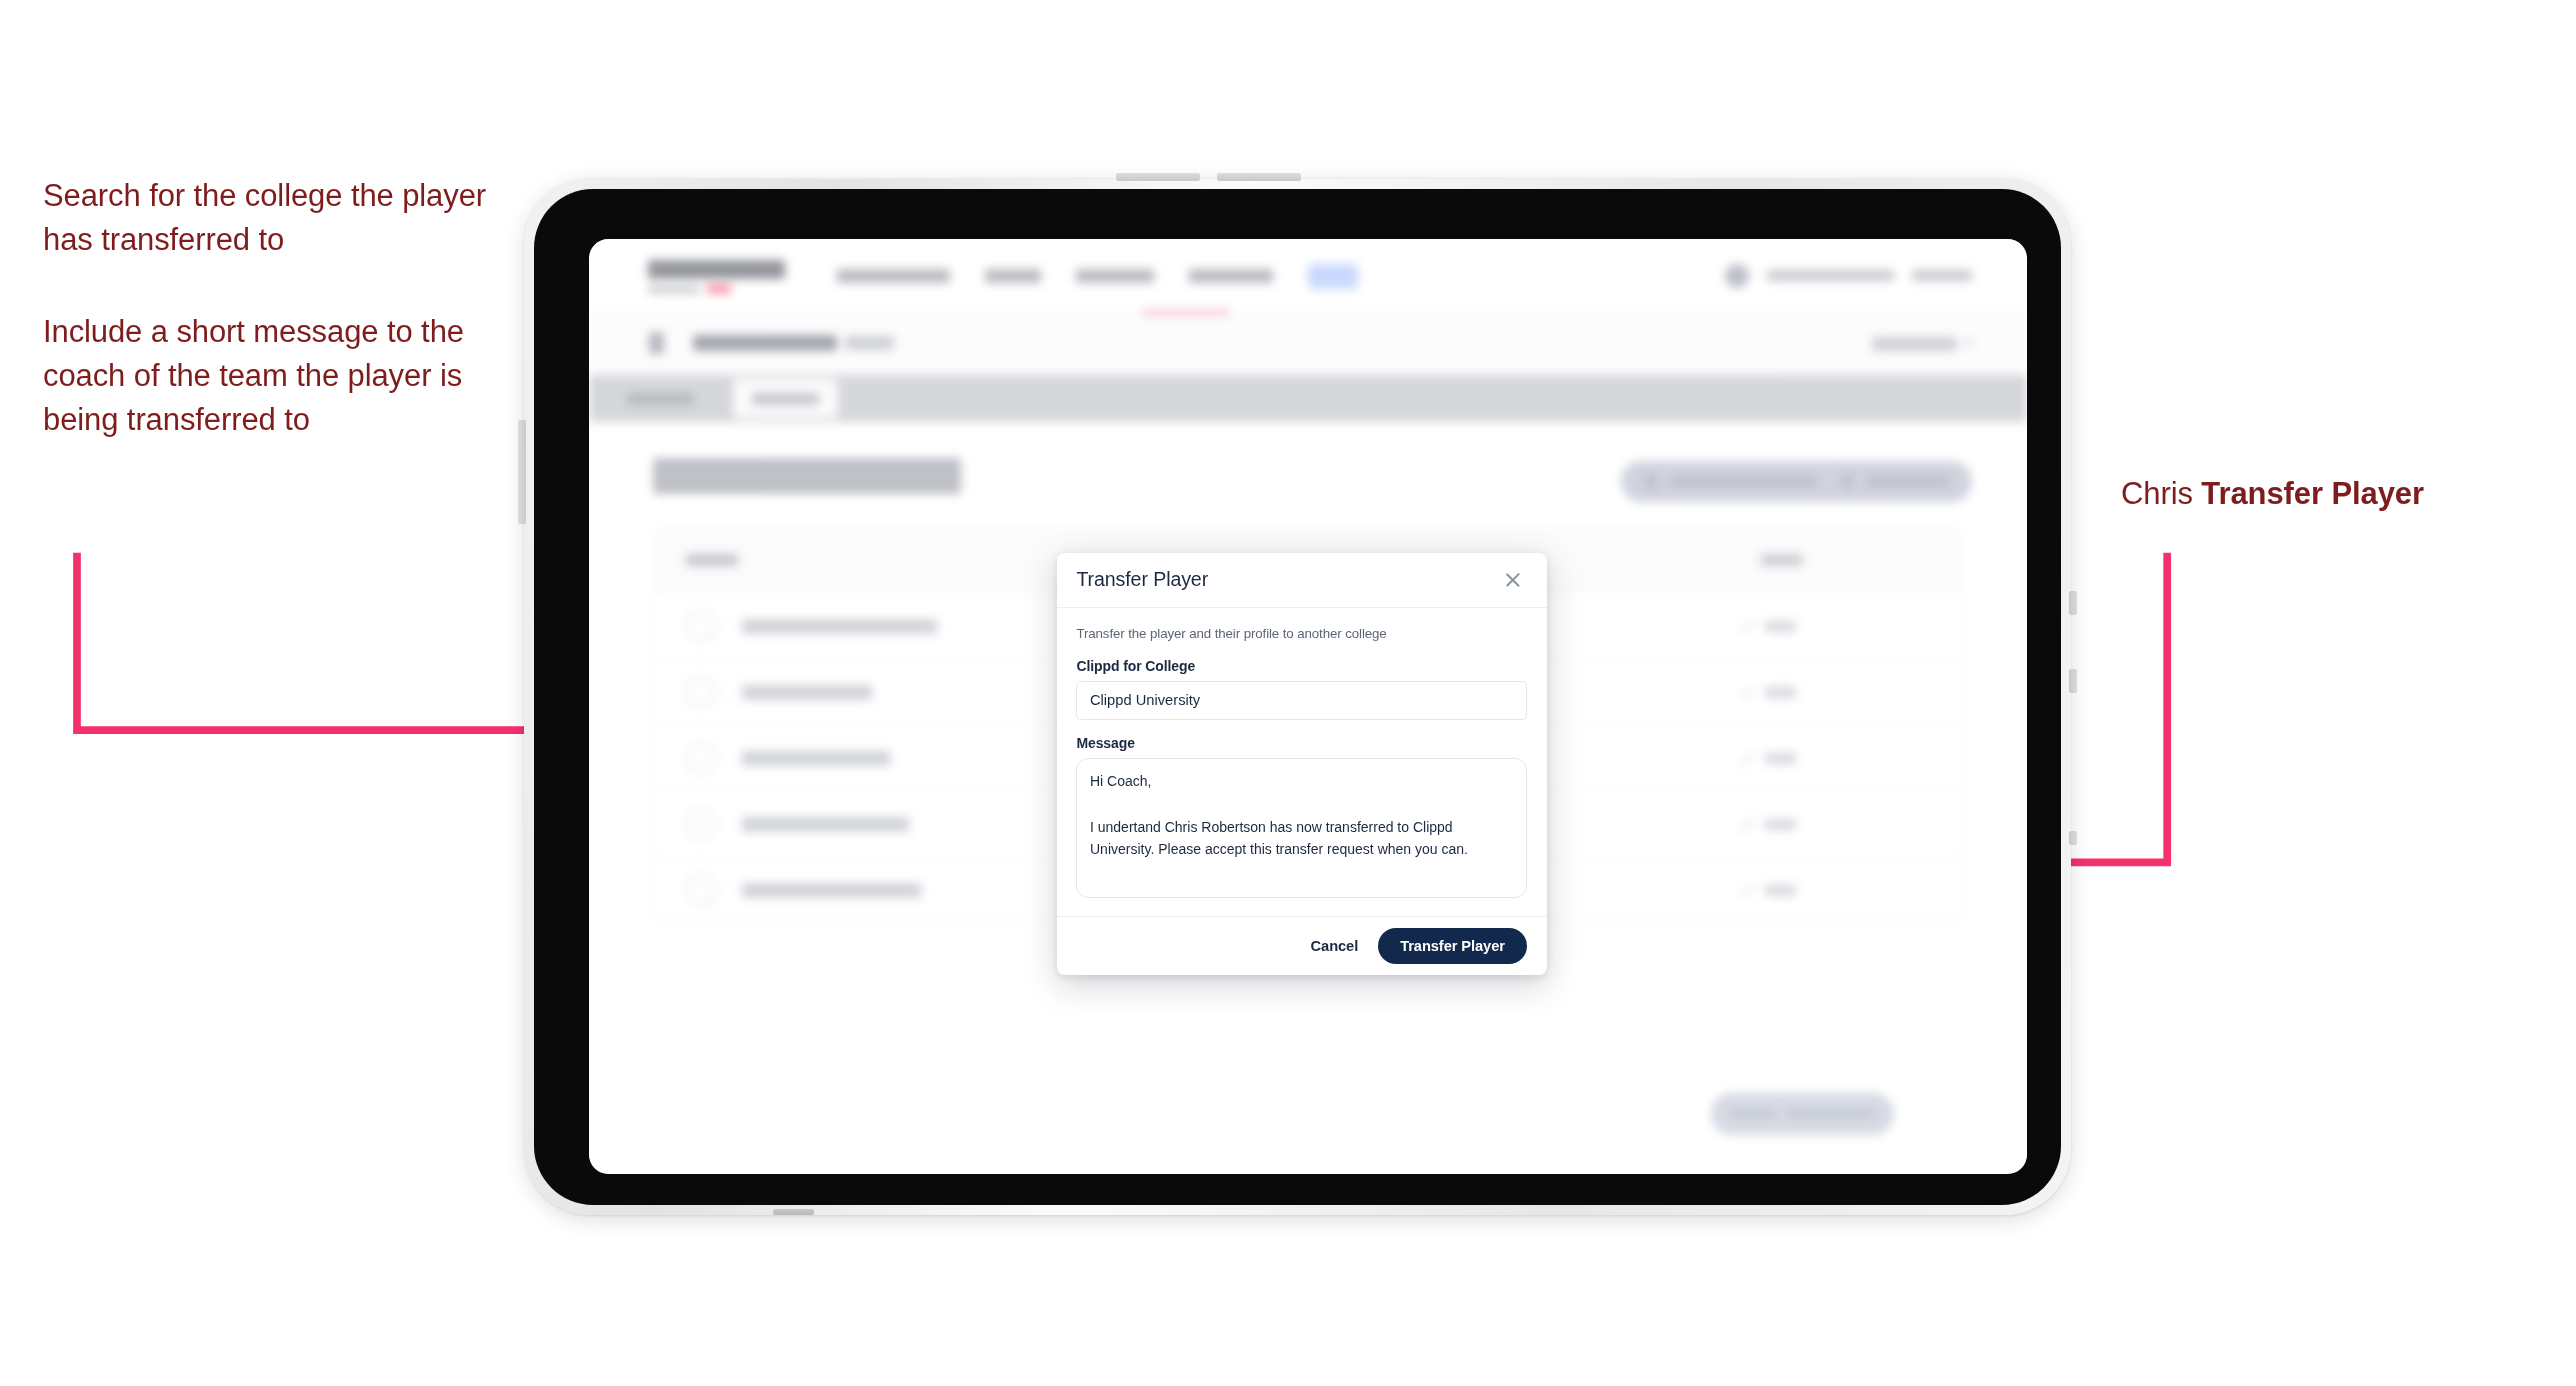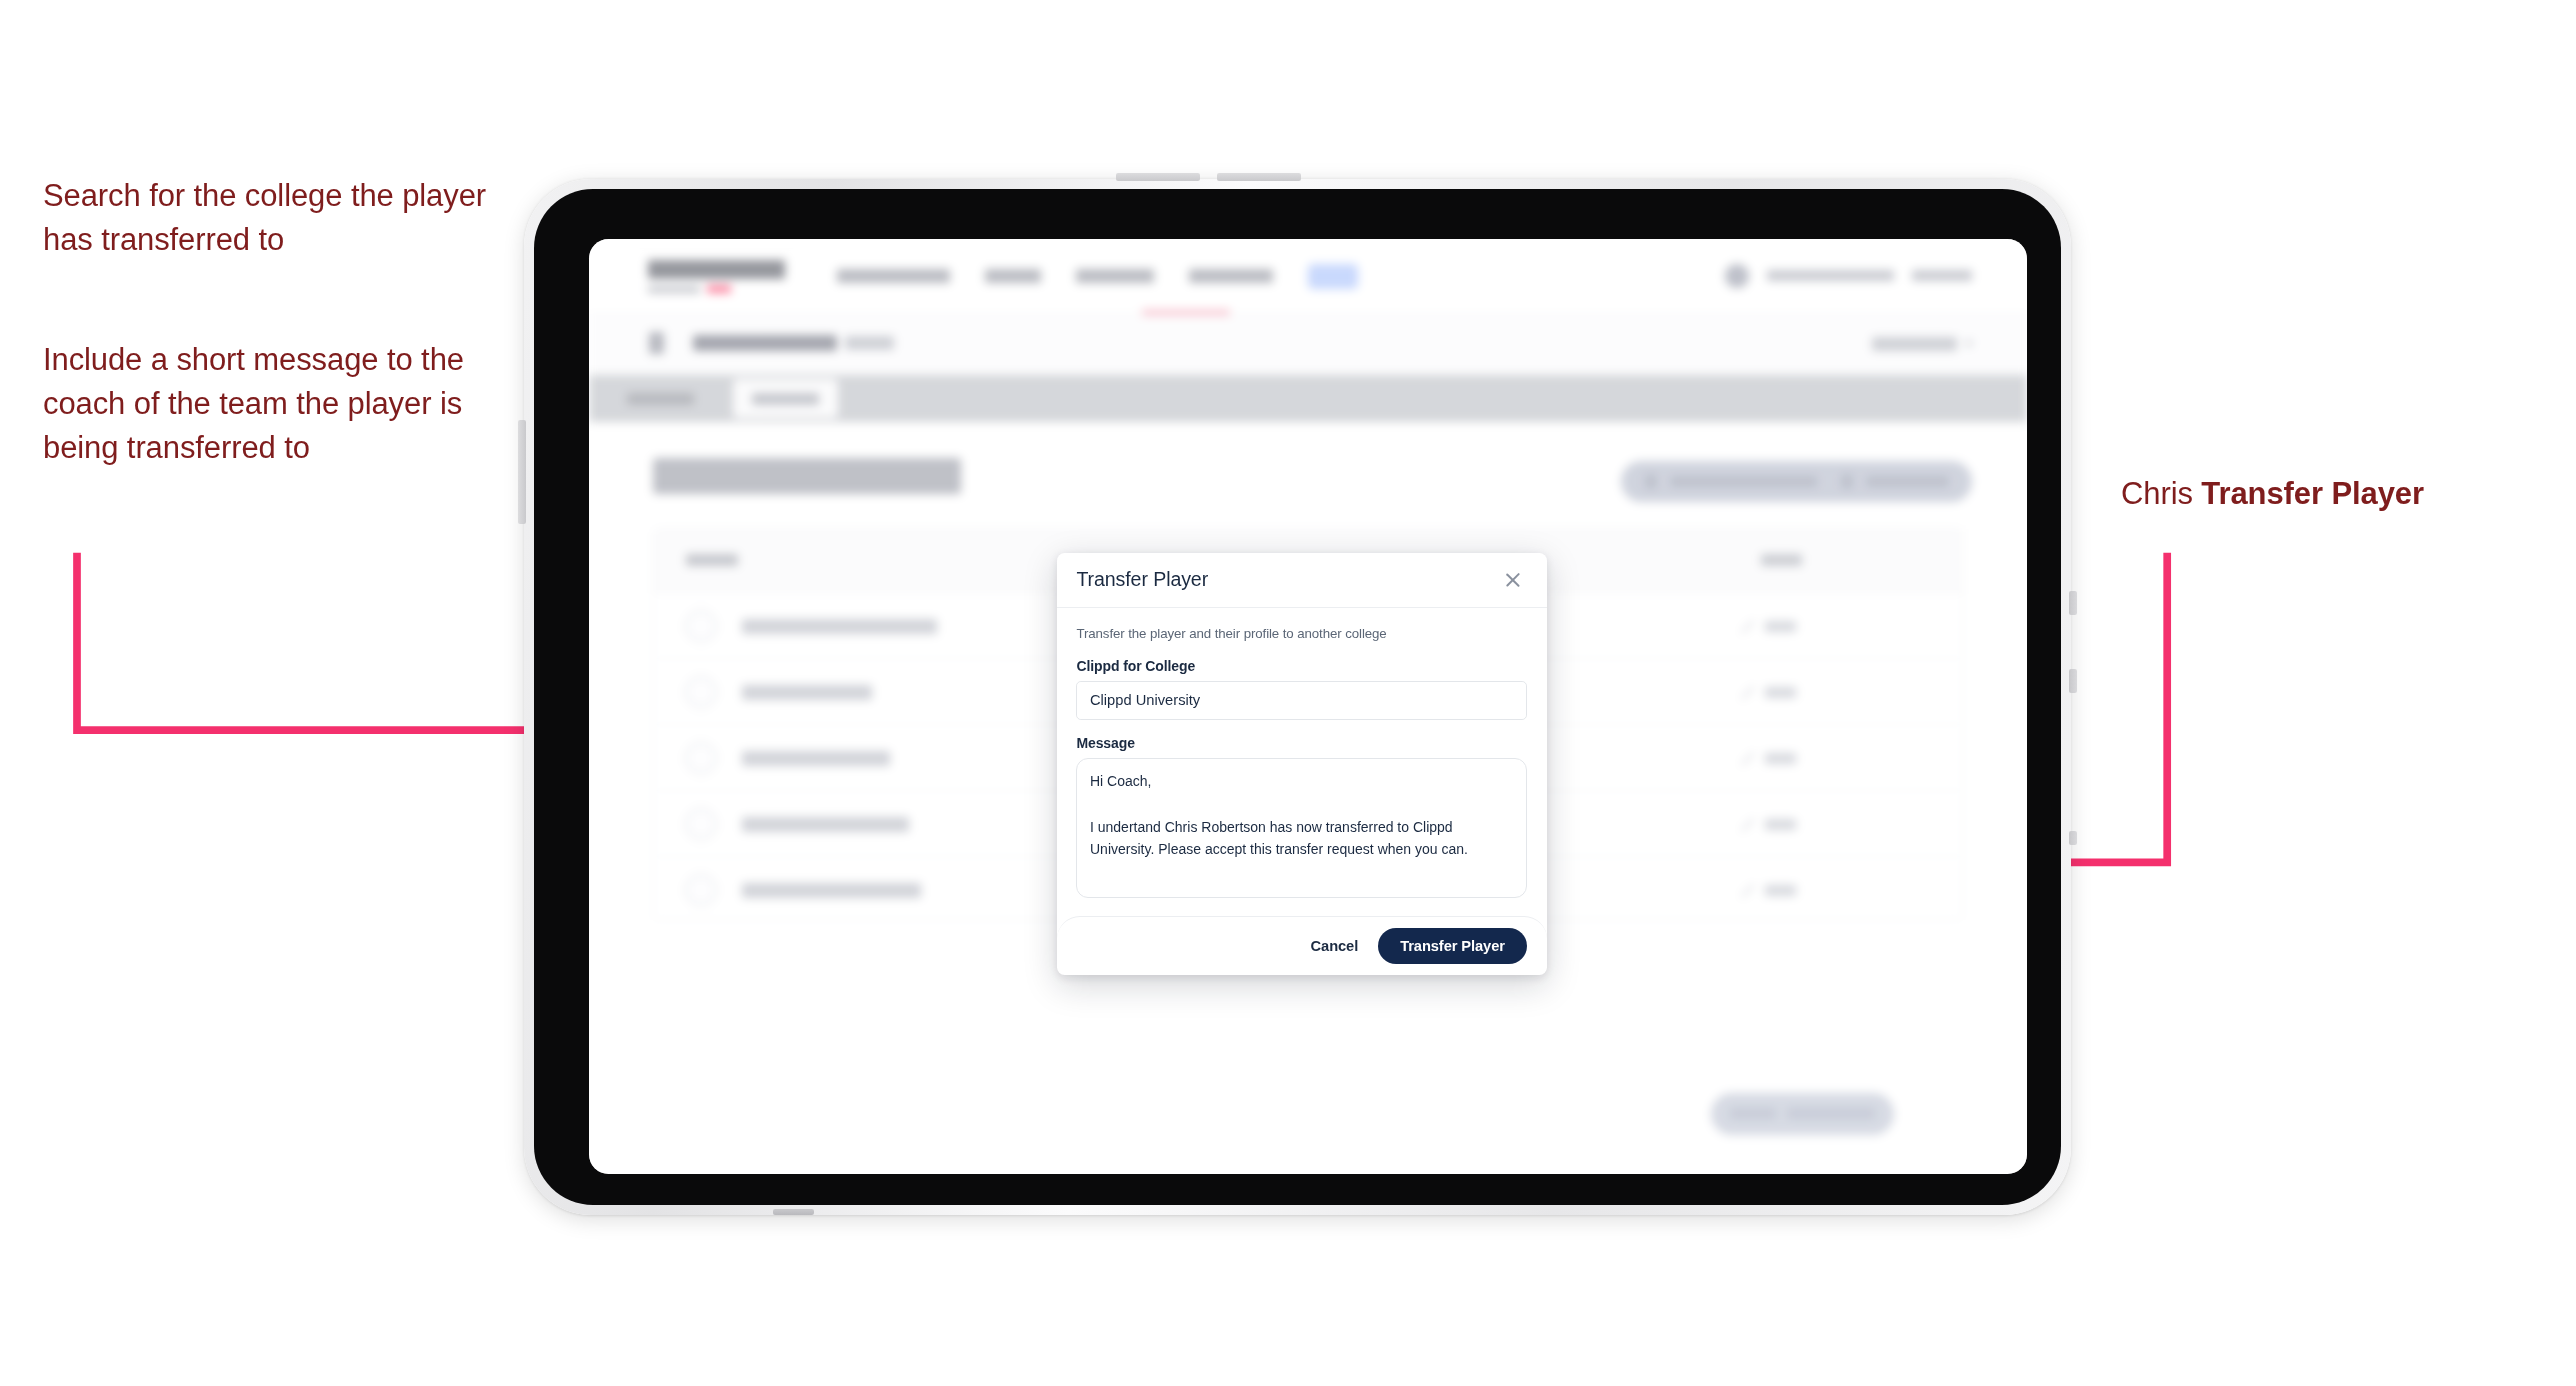--- a/index.html
+++ b/index.html
@@ -22,21 +22,21 @@
   
   .annot {
     position: absolute;
     color: #7f1d1d;
     font-family: "Liberation Sans", sans-serif;
     font-size: 31px;
     line-height: 1.42;
     letter-spacing: -0.1px;
   }
   #annot-left-1 { left: 43px; top: 174px; width: 448px; }
-  #annot-left-2 { left: 43px; top: 338px; width: 434px; }
+  #annot-left-2 { left: 43px; top: 310px; width: 434px; }
   #annot-right  { left: 2121px; top: 472px; width: 434px; white-space: nowrap; }
   .annot b { font-weight: 700; }
 
   
   .arrow-svg {
     position: absolute;
     left: 0; top: 0;
     width: 2576px; height: 1386px;
     pointer-events: none;
     overflow: visible;
@@ -354,21 +354,20 @@
     font-family: "Liberation Sans", sans-serif;
     resize: none;
     outline: none;
   }
   #modal-footer {
     border-top: 1.4px solid #eceef1;
     height: 59px;
     display: flex; align-items: center; justify-content: flex-end;
     gap: 19.6px;
     padding-right: 19.6px;
-    border-radius: 23px;
   }
   #cancel-btn {
     background: none; border: none;
     font-size: 14.7px;
     font-weight: 600;
     color: #1b2a41;
     font-family: "Liberation Sans", sans-serif;
     cursor: pointer;
     letter-spacing: -0.1px;
   }

